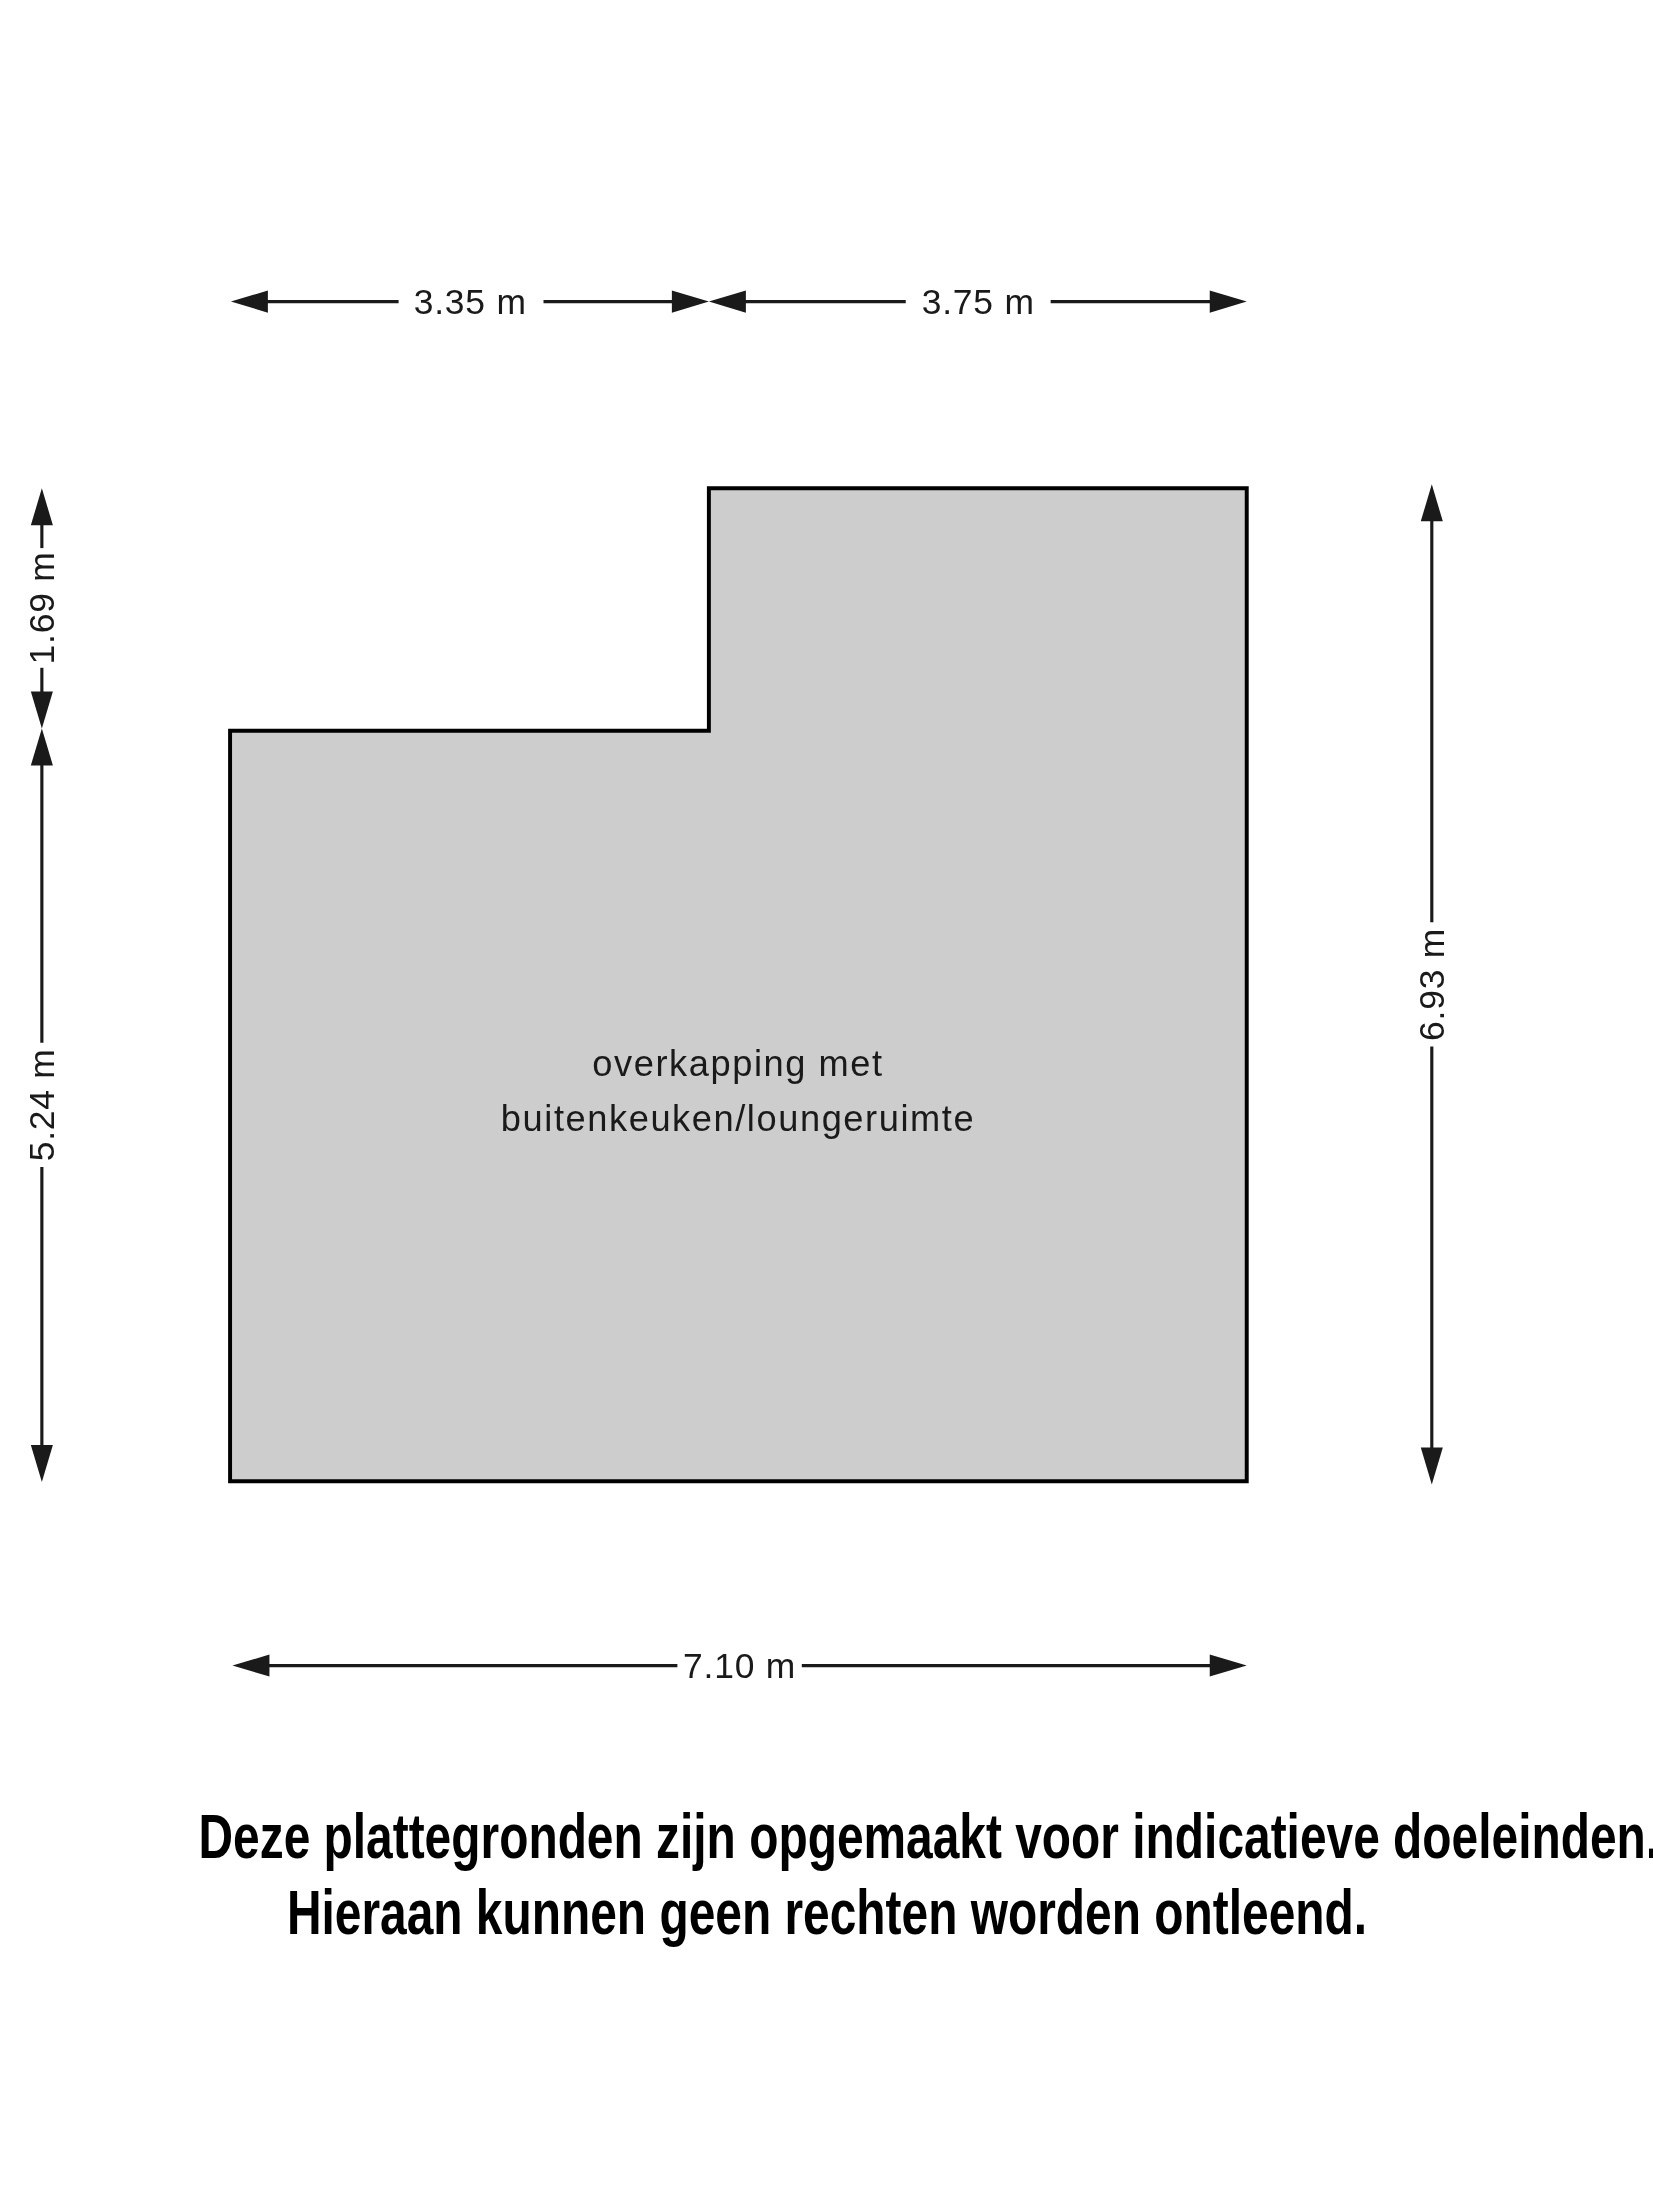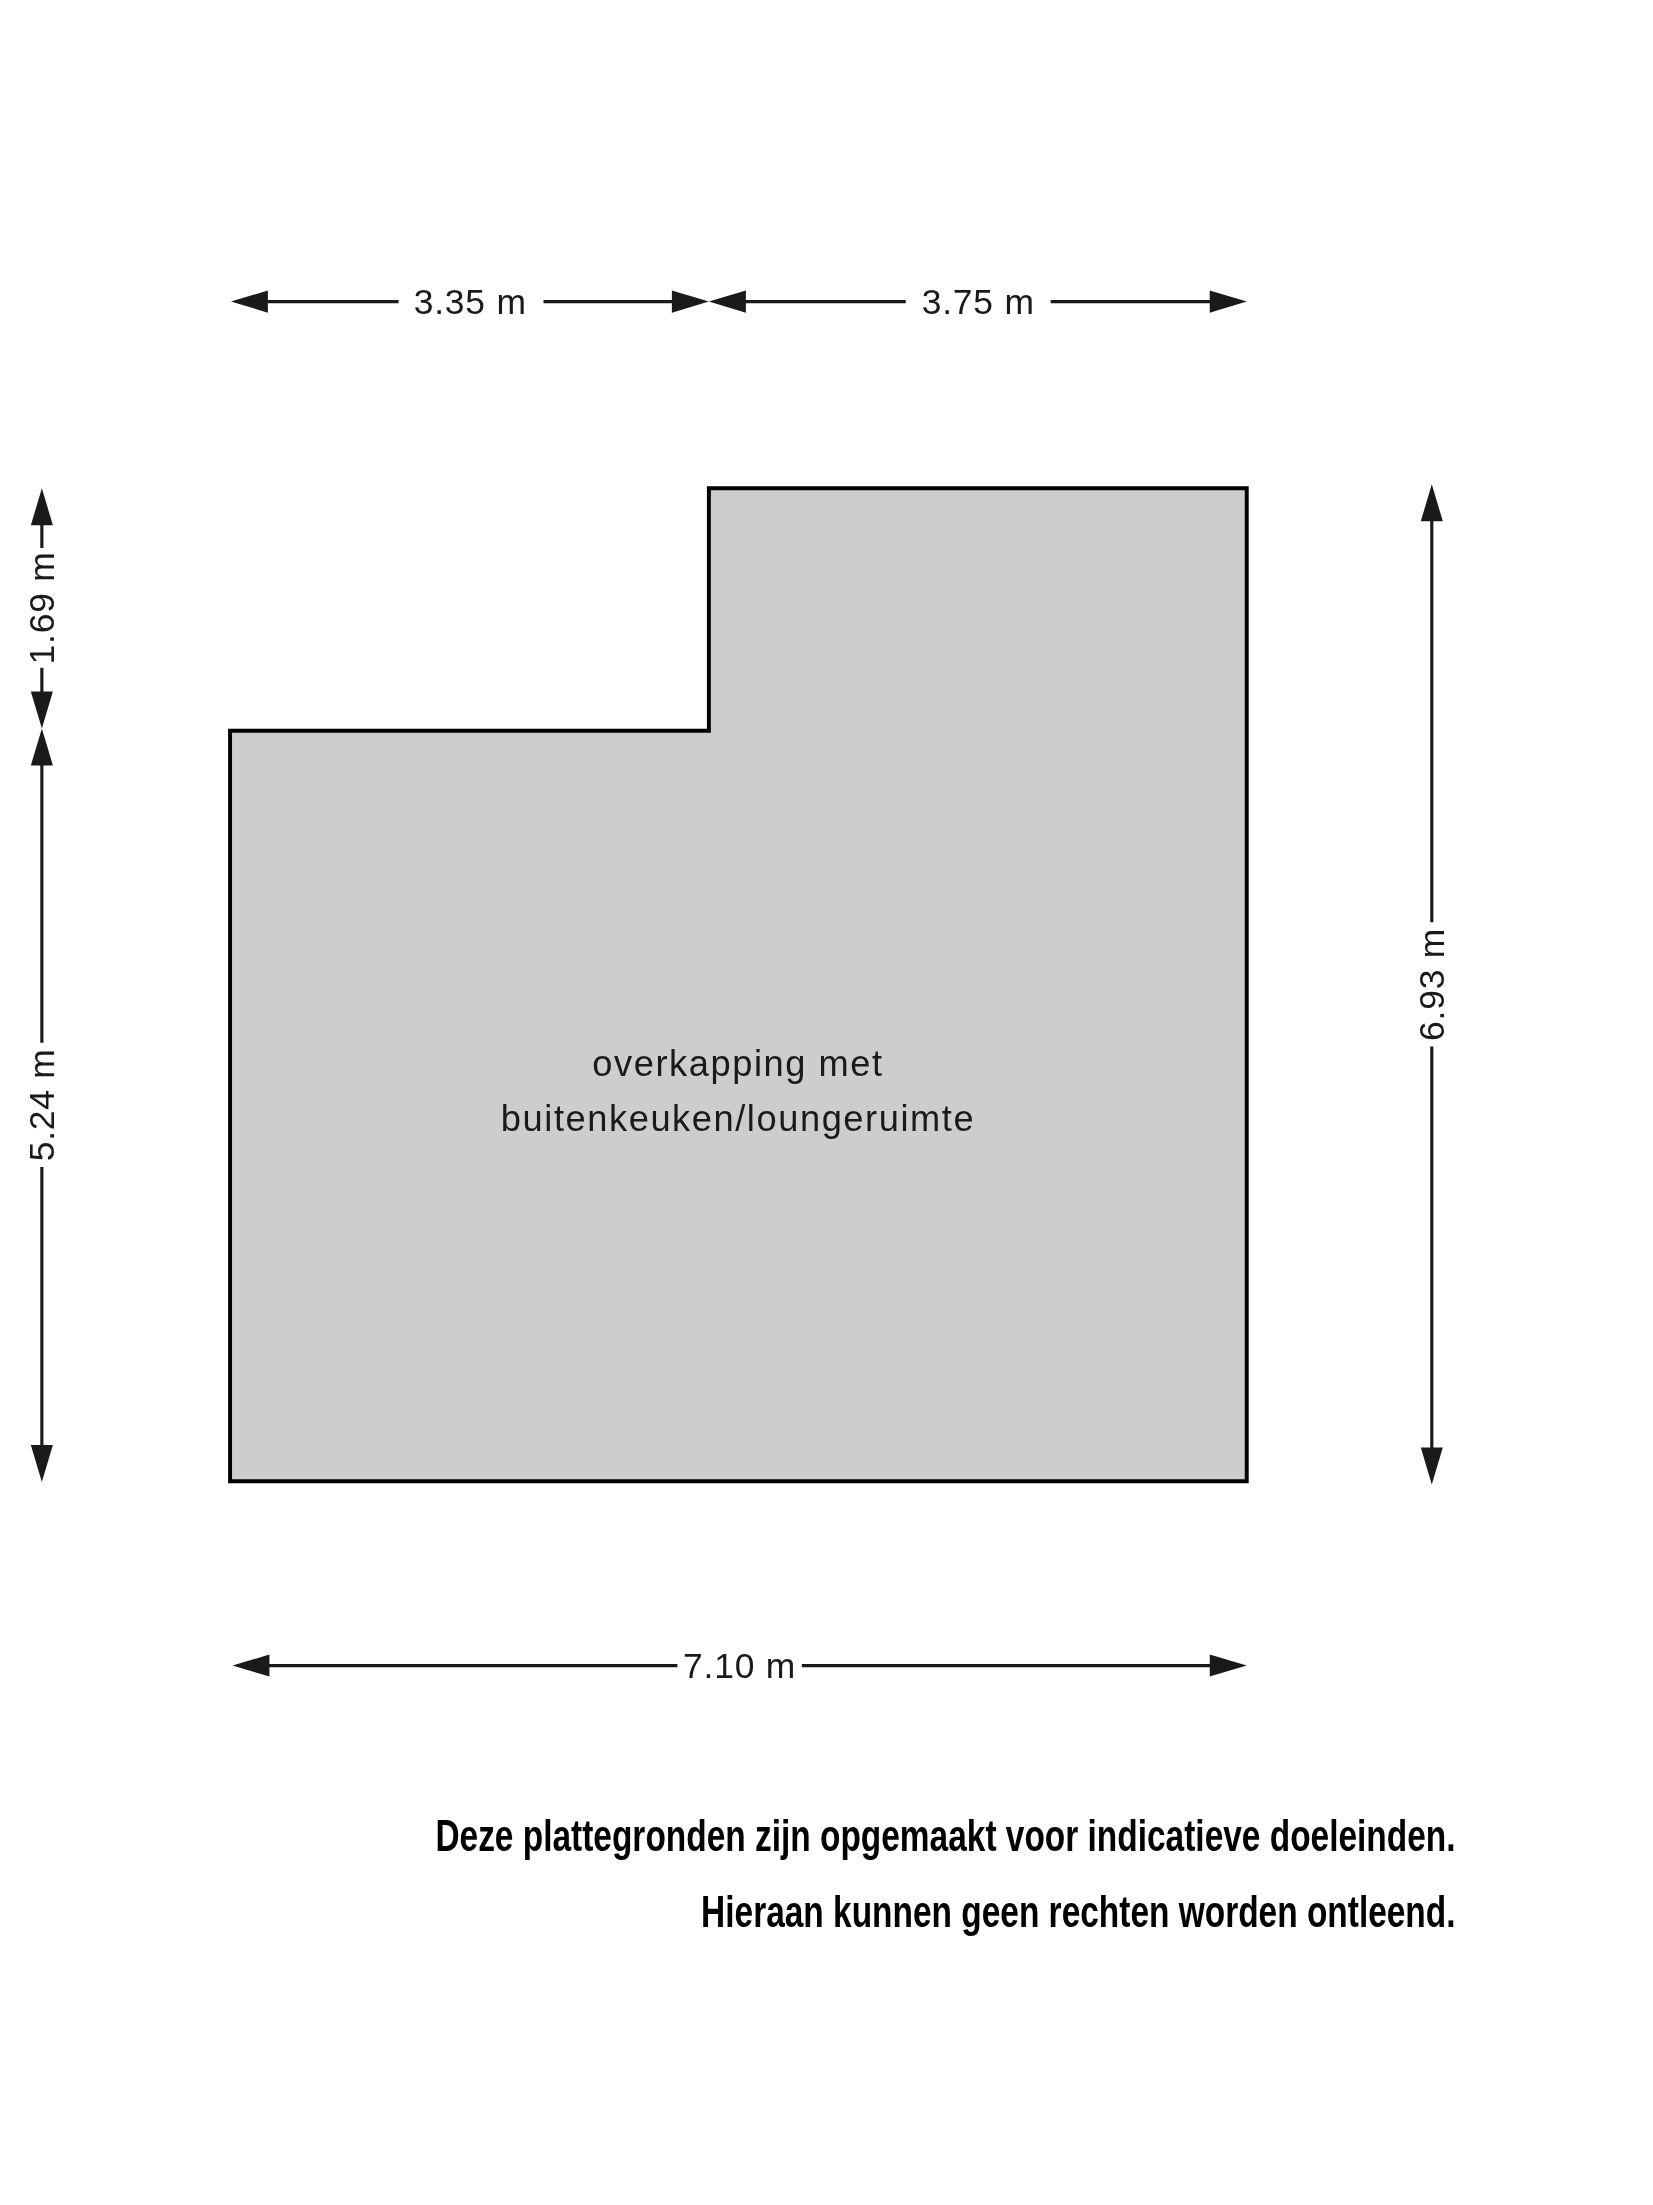--- a/index.html
+++ b/index.html
@@ -31,24 +31,24 @@
   .room-label {
     font-size: 46px;
     letter-spacing: 2px;
     fill: #141414;
   }
   .footer {
     position: absolute;
     left: 0;
     top: 1798px;
     width: 1654px;
-    text-align: right;
+    text-align: center;
     color: #000000;
     font-weight: bold;
-    font-size: 44px;
+    font-size: 63px;
   }
   .footer .line {
     height: 76px;
     line-height: 76px;
     transform: scaleX(0.76);
     transform-origin: 50% 50%;
     white-space: nowrap;
   }
 </style>
 </head>

